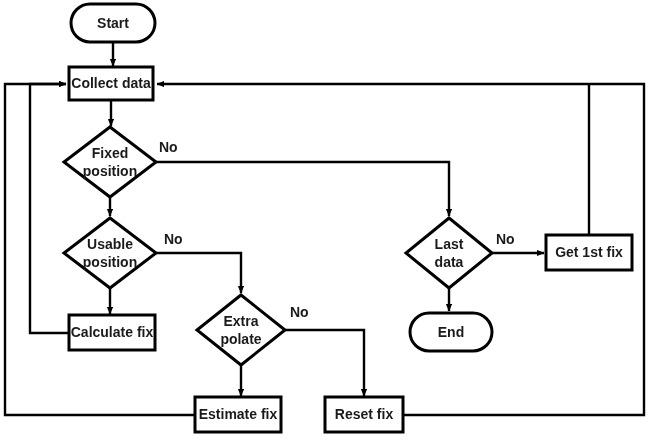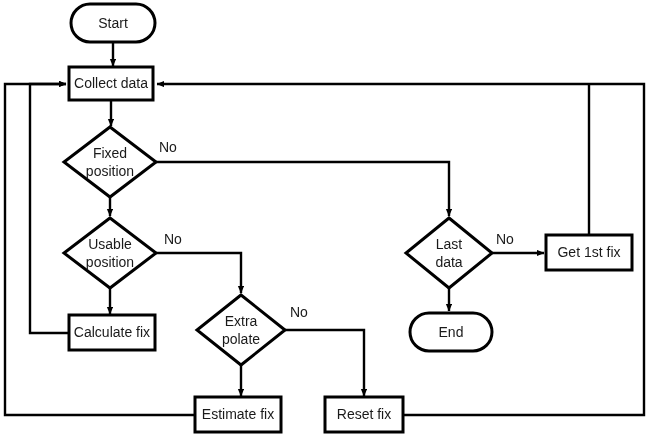--- a/index.html
+++ b/index.html
@@ -7,20 +7,21 @@
     padding: 0;
     background: #ffffff;
   }
   #canvas {
     position: relative;
     width: 650px;
     height: 443px;
     background: #ffffff;
     font-family: "Liberation Sans", sans-serif;
     overflow: hidden;
+    font-weight: bold;
   }
   svg { display: block; }
   .shape-stroke {
     fill: #ffffff;
     stroke: #000000;
     stroke-width: 3;
   }
   .conn {
     fill: none;
     stroke: #000000;

